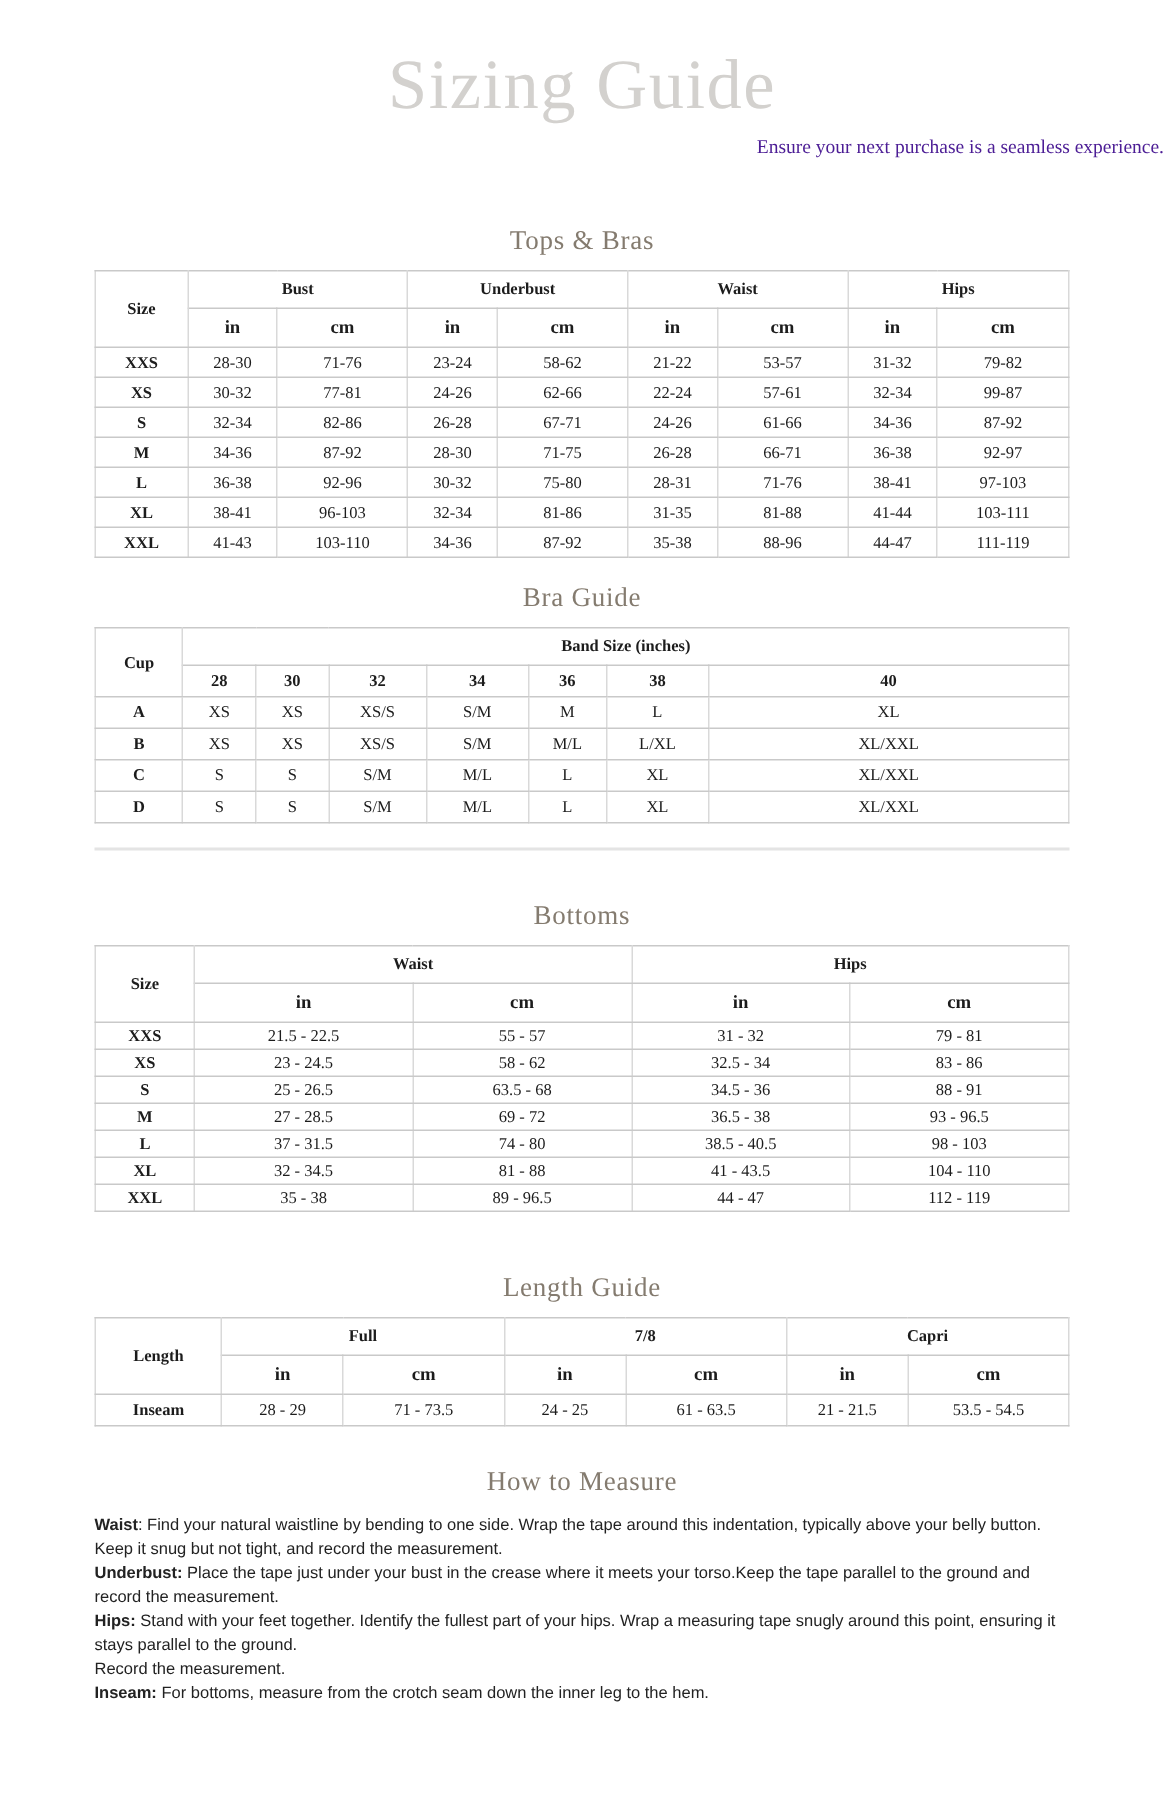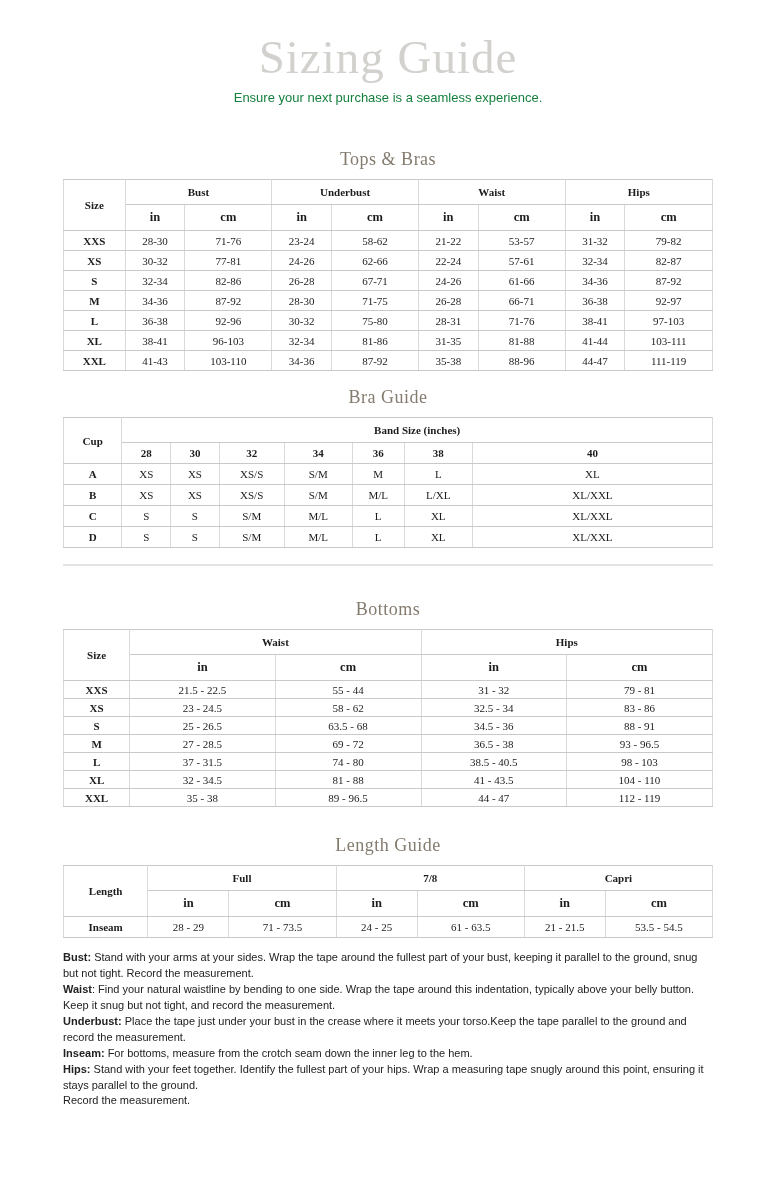--- a/index.html
+++ b/index.html
@@ -17,39 +17,40 @@
     text-align:center;
     font-family:"Liberation Serif", serif;
     font-weight:400;
     font-size:47px;
     line-height:1.15;
     color:#d3d1ce;
     letter-spacing:1px;
   }
   .subtitle{
     margin:6px 0 0;
-    text-align:center;
+    text-align:right;
     font-size:13px;
-    color:#15803d;
+    color:#4c1d95;
+    font-family:Liberation Serif, serif;
   }
 
   
   .section-heading{
     text-align:center;
     font-family:"Liberation Serif", serif;
     font-weight:400;
     font-size:18px;
     color:#847b6f;
     letter-spacing:0.5px;
     margin:0;
   }
   .h-tops{margin-top:44px;}
   .h-bra{margin-top:16px;}
   .h-bottoms{margin-top:33px;}
-  .h-length{margin-top:28px;}
+  .h-length{margin-top:40px;}
   .h-measure{margin-top:26px;}
 
   
   table{
     width:650px;
     margin:9px auto 0;
     border-collapse:collapse;
     table-layout:fixed;
     font-family:"Liberation Serif", serif;
     font-size:11px;
@@ -146,21 +147,21 @@
         </tr>
         <tr>
           <td class="rlabel">XS</td>
           <td>30-32</td>
           <td>77-81</td>
           <td>24-26</td>
           <td>62-66</td>
           <td>22-24</td>
           <td>57-61</td>
           <td>32-34</td>
-          <td>82-87</td>
+          <td>99-87</td>
         </tr>
         <tr>
           <td class="rlabel">S</td>
           <td>32-34</td>
           <td>82-86</td>
           <td>26-28</td>
           <td>67-71</td>
           <td>24-26</td>
           <td>61-66</td>
           <td>34-36</td>
@@ -305,21 +306,21 @@
         <th class="unit">in</th>
         <th class="unit">cm</th>
         <th class="unit">in</th>
         <th class="unit">cm</th>
       </tr>
     </thead>
     <tbody>
         <tr>
           <td class="rlabel">XXS</td>
           <td>21.5 - 22.5</td>
-          <td>55 - 44</td>
+          <td>55 - 57</td>
           <td>31 - 32</td>
           <td>79 - 81</td>
         </tr>
         <tr>
           <td class="rlabel">XS</td>
           <td>23 - 24.5</td>
           <td>58 - 62</td>
           <td>32.5 - 34</td>
           <td>83 - 86</td>
         </tr>
@@ -394,24 +395,24 @@
           <td>28 - 29</td>
           <td>71 - 73.5</td>
           <td>24 - 25</td>
           <td>61 - 63.5</td>
           <td>21 - 21.5</td>
           <td>53.5 - 54.5</td>
         </tr>
       </tbody>
   </table>
 
+  <h2 class="section-heading h-measure">How to Measure</h2>
   <div class="measure-list">
-      <p class="measure-item"><b>Bust:</b><span> Stand with your arms at your sides. Wrap the tape around the fullest part of your bust, keeping it parallel to the ground, snug but not tight. Record the measurement.</span></p>
       <p class="measure-item"><b>Waist</b><span>: Find your natural waistline by bending to one side. Wrap the tape around this indentation, typically above your belly button.
 Keep it snug but not tight, and record the measurement.</span></p>
       <p class="measure-item"><b>Underbust:</b><span> Place the tape just under your bust in the crease where it meets your torso.Keep the tape parallel to the ground and
 record the measurement.</span></p>
-      <p class="measure-item"><b>Inseam:</b><span> For bottoms, measure from the crotch seam down the inner leg to the hem.</span></p>
       <p class="measure-item"><b>Hips:</b><span> Stand with your feet together. Identify the fullest part of your hips. Wrap a measuring tape snugly around this point, ensuring it stays parallel to the ground.
 Record the measurement.</span></p>
+      <p class="measure-item"><b>Inseam:</b><span> For bottoms, measure from the crotch seam down the inner leg to the hem.</span></p>
     </div>
 
 </div>
 
 </body></html>

